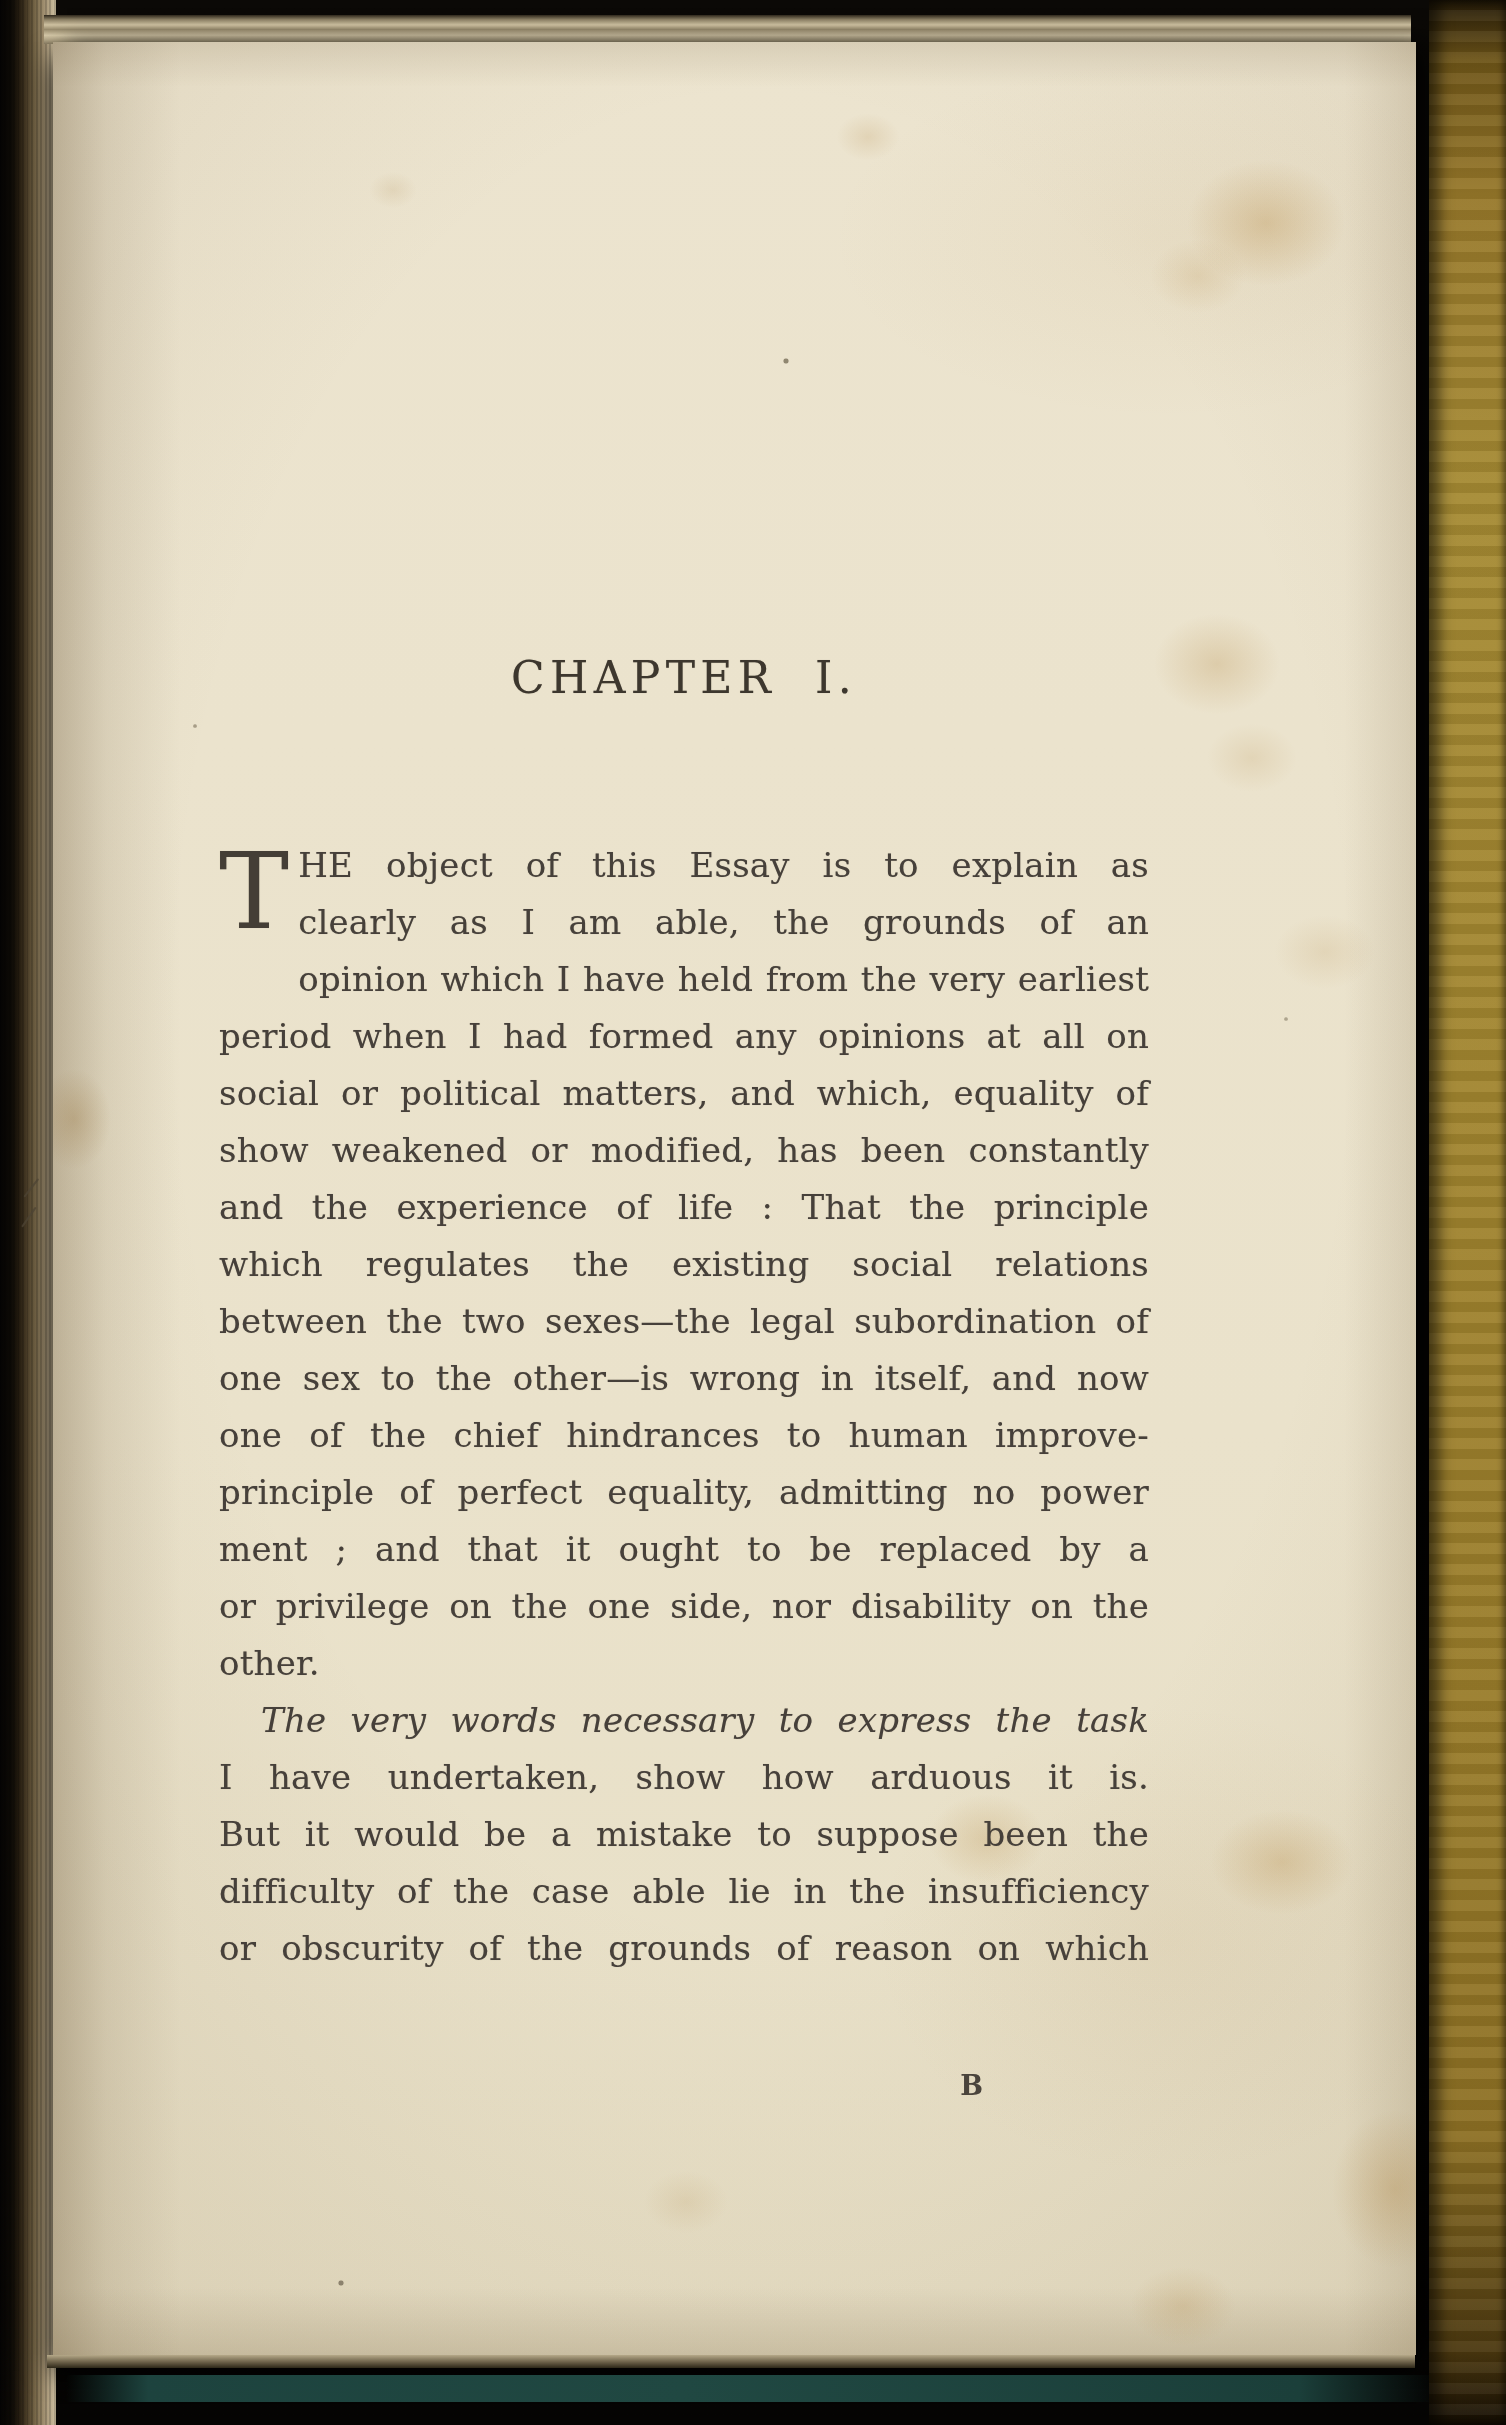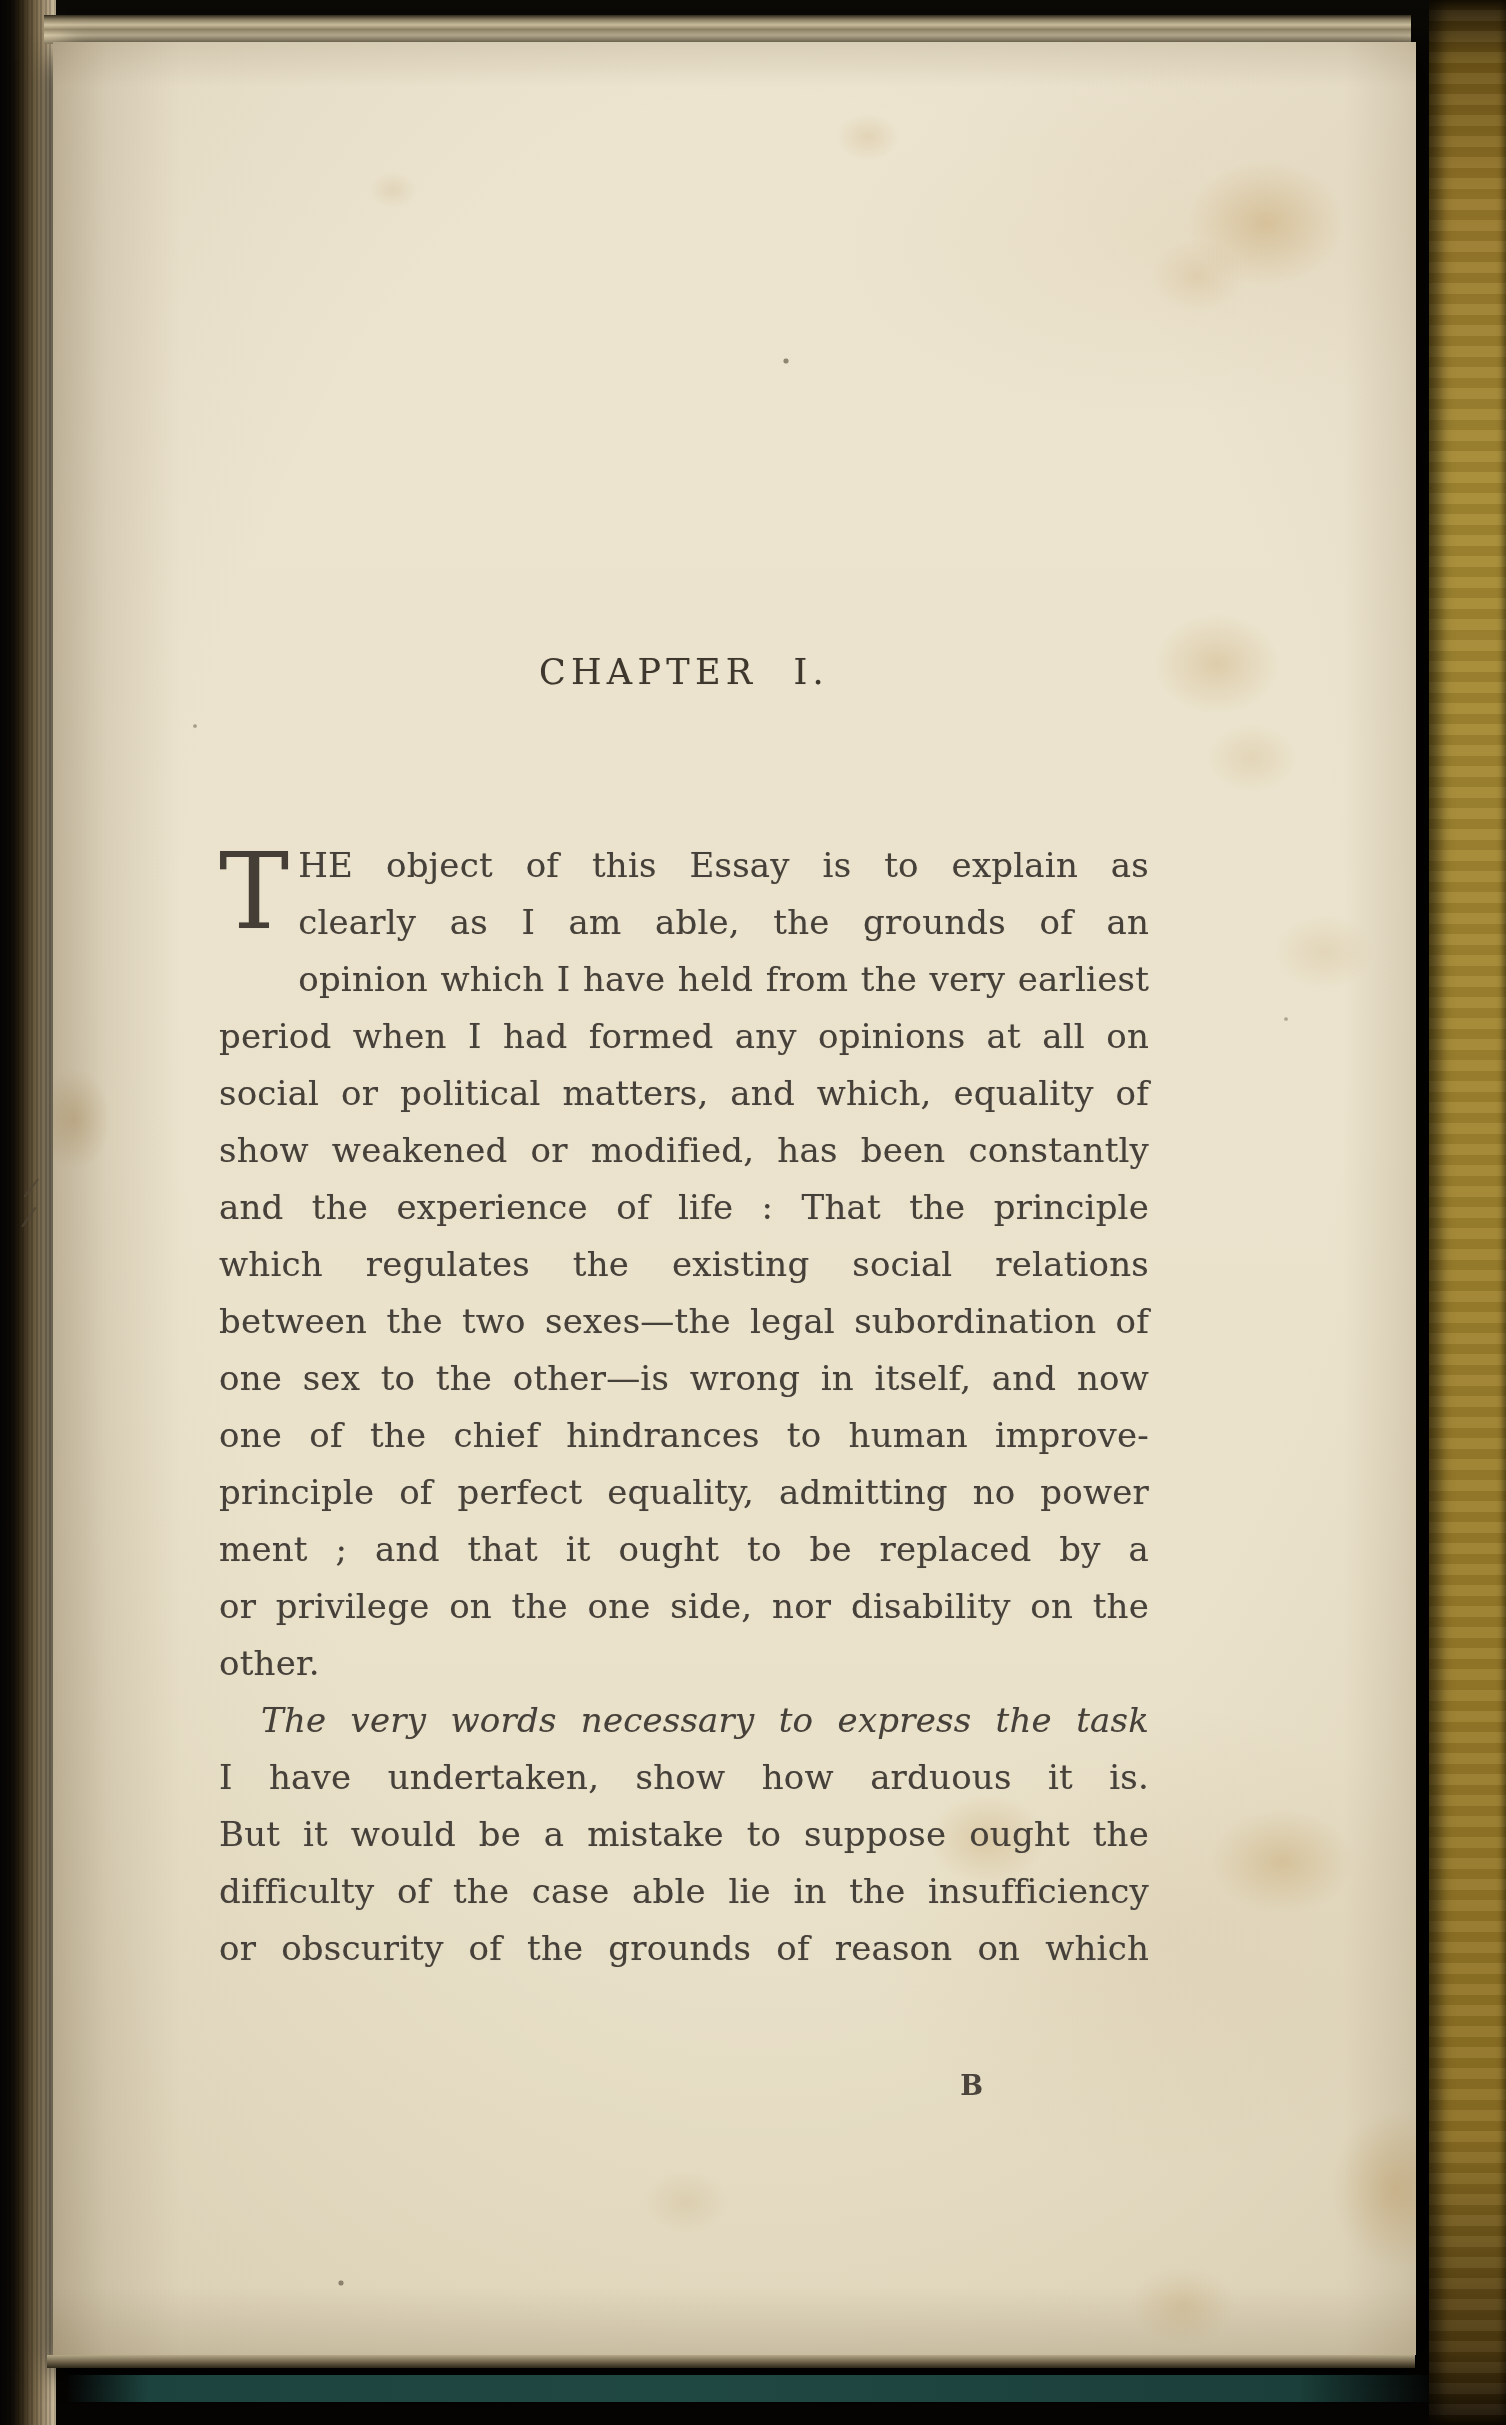--- a/index.html
+++ b/index.html
@@ -95,21 +95,21 @@
 
   
   .mark { position: absolute; background: rgba(78,68,52,.75); border-radius: 1.5px; }
   .mark-1 { left: 19.6px; top: 1187px; width: 22.6px; height: 2.3px; transform: rotate(-52deg); }
   .mark-2 { left: 16.6px; top: 1216px; width: 24px; height: 2.3px; transform: rotate(-55deg); }
 
   
   .chapter-heading {
     position: absolute; left: 166px; top: 610px; width: 930px;
     text-align: center;
-    font-size: 35px; color: #3d372e;
+    font-size: 44px; color: #3d372e;
     letter-spacing: 5.3px; word-spacing: 19.6px;
     text-shadow: 0 0 0.8px rgba(70,60,45,.35);
   }
 
   .body-text {
     position: absolute; left: 166px; top: 795px; width: 930px;
     font-size: 34px; line-height: 57px; color: #46403a;
     letter-spacing: 0.2px;
     text-shadow: 0 0 0.8px rgba(70,60,45,.3);
   }
@@ -161,21 +161,21 @@
         <div class="line">one sex to the other—is wrong in itself, and now</div>
         <div class="line">one of the chief hindrances to human improve-</div>
         <div class="line">principle of perfect equality, admitting no power</div>
         <div class="line">ment ; and that it ought to be replaced by a</div>
         <div class="line">or privilege on the one side, nor disability on the</div>
         <div class="line last">other.</div>
       </div>
       <div class="para">
         <div class="line indent">The very words necessary to express the task</div>
         <div class="line">I have undertaken, show how arduous it is.</div>
-        <div class="line">But it would be a mistake to suppose ought the</div>
+        <div class="line">But it would be a mistake to suppose been the</div>
         <div class="line">difficulty of the case able lie in the insufficiency</div>
         <div class="line">or obscurity of the grounds of reason on which</div>
       </div>
     </div>
 
     <div class="signature">B</div>
   </div>
 
   <div class="bottom-edge"></div>
   <div class="bottom-band"></div>

